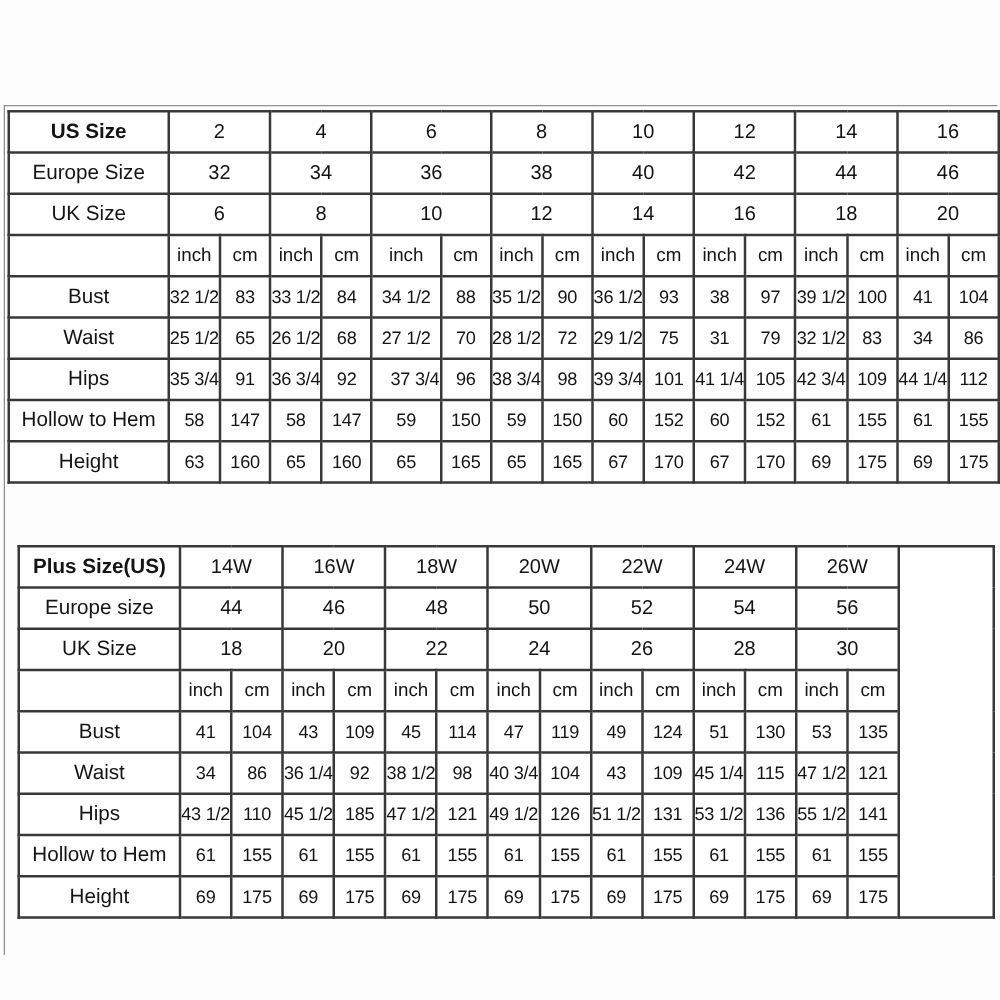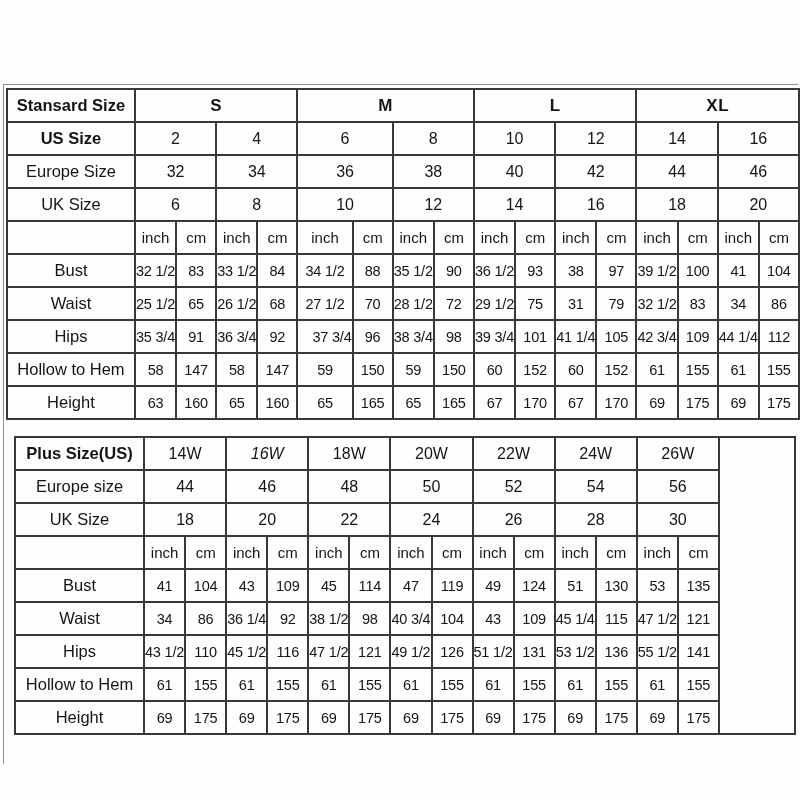--- a/index.html
+++ b/index.html
@@ -74,27 +74,20 @@
         <col style="width: 41px;">
         <col style="width: 41px;">
         <col style="width: 41px;">
         <col style="width: 41px;">
         <col style="width: 41px;">
         <col style="width: 41px;">
         <col style="width: 41px;">
       </colgroup>
     <tbody>
         <tr>
-          <td class="bold label-cell" style="border-color: rgb(56, 56, 56);">Stansard Size</td>
-          <td class="group" colspan="4" style="border-color: rgb(56, 56, 56);">S</td>
-          <td class="group" colspan="4" style="border-color: rgb(56, 56, 56);">M</td>
-          <td class="group" colspan="4" style="border-color: rgb(56, 56, 56);">L</td>
-          <td class="group" colspan="4" style="border-color: rgb(56, 56, 56);">XL</td>
-        </tr>
-        <tr>
           <td class="bold label-cell" style="border-color: rgb(56, 56, 56);">US Size</td>
           <td colspan="2" style="border-color: rgb(56, 56, 56);">2</td>
           <td colspan="2" style="border-color: rgb(56, 56, 56);">4</td>
           <td colspan="2" style="border-color: rgb(56, 56, 56);">6</td>
           <td colspan="2" style="border-color: rgb(56, 56, 56);">8</td>
           <td colspan="2" style="border-color: rgb(56, 56, 56);">10</td>
           <td colspan="2" style="border-color: rgb(56, 56, 56);">12</td>
           <td colspan="2" style="border-color: rgb(56, 56, 56);">14</td>
           <td colspan="2" style="border-color: rgb(56, 56, 56);">16</td>
         </tr>
@@ -253,21 +246,21 @@
         <col style="width: 41px;">
         <col style="width: 41px;">
         <col style="width: 41px;">
         <col style="width: 41px;">
         <col style="width: 76px;">
       </colgroup>
     <tbody>
         <tr>
           <td class="bold label-cell" style="border-color: rgb(56, 56, 56);">Plus Size(US)</td>
           <td class="group regular" colspan="2" style="border-color: rgb(56, 56, 56);">14W</td>
-          <td class="group regular" colspan="2" style="border-color: rgb(56, 56, 56); font-style: italic;">16W</td>
+          <td class="group regular" colspan="2" style="border-color: rgb(56, 56, 56);">16W</td>
           <td class="group regular" colspan="2" style="border-color: rgb(56, 56, 56);">18W</td>
           <td class="group regular" colspan="2" style="border-color: rgb(56, 56, 56);">20W</td>
           <td class="group regular" colspan="2" style="border-color: rgb(56, 56, 56);">22W</td>
           <td class="group regular" colspan="2" style="border-color: rgb(56, 56, 56);">24W</td>
           <td class="group regular" colspan="2" style="border-color: rgb(56, 56, 56);">26W</td>
           <td class="empty-trail" rowspan="9" style="border-color: rgb(56, 56, 56);"></td>
         </tr>
         <tr>
           <td class="label-cell" style="border-color: rgb(56, 56, 56);">Europe size</td>
           <td colspan="2" style="border-color: rgb(56, 56, 56);">44</td>
@@ -337,21 +330,21 @@
           <td class="meas" style="border-color: rgb(56, 56, 56);">45 1/4</td>
           <td class="meas" style="border-color: rgb(56, 56, 56);">115</td>
           <td class="meas" style="border-color: rgb(56, 56, 56);">47 1/2</td>
           <td class="meas" style="border-color: rgb(56, 56, 56);">121</td>
         </tr>
         <tr>
           <td class="label-cell" style="border-color: rgb(56, 56, 56);">Hips</td>
           <td class="meas" style="border-color: rgb(56, 56, 56);">43 1/2</td>
           <td class="meas" style="border-color: rgb(56, 56, 56);">110</td>
           <td class="meas" style="border-color: rgb(56, 56, 56);">45 1/2</td>
-          <td class="meas" style="border-color: rgb(56, 56, 56);">116</td>
+          <td class="meas" style="border-color: rgb(56, 56, 56);">185</td>
           <td class="meas" style="border-color: rgb(56, 56, 56);">47 1/2</td>
           <td class="meas" style="border-color: rgb(56, 56, 56);">121</td>
           <td class="meas" style="border-color: rgb(56, 56, 56);">49 1/2</td>
           <td class="meas" style="border-color: rgb(56, 56, 56);">126</td>
           <td class="meas" style="border-color: rgb(56, 56, 56);">51 1/2</td>
           <td class="meas" style="border-color: rgb(56, 56, 56);">131</td>
           <td class="meas" style="border-color: rgb(56, 56, 56);">53 1/2</td>
           <td class="meas" style="border-color: rgb(56, 56, 56);">136</td>
           <td class="meas" style="border-color: rgb(56, 56, 56);">55 1/2</td>
           <td class="meas" style="border-color: rgb(56, 56, 56);">141</td>

